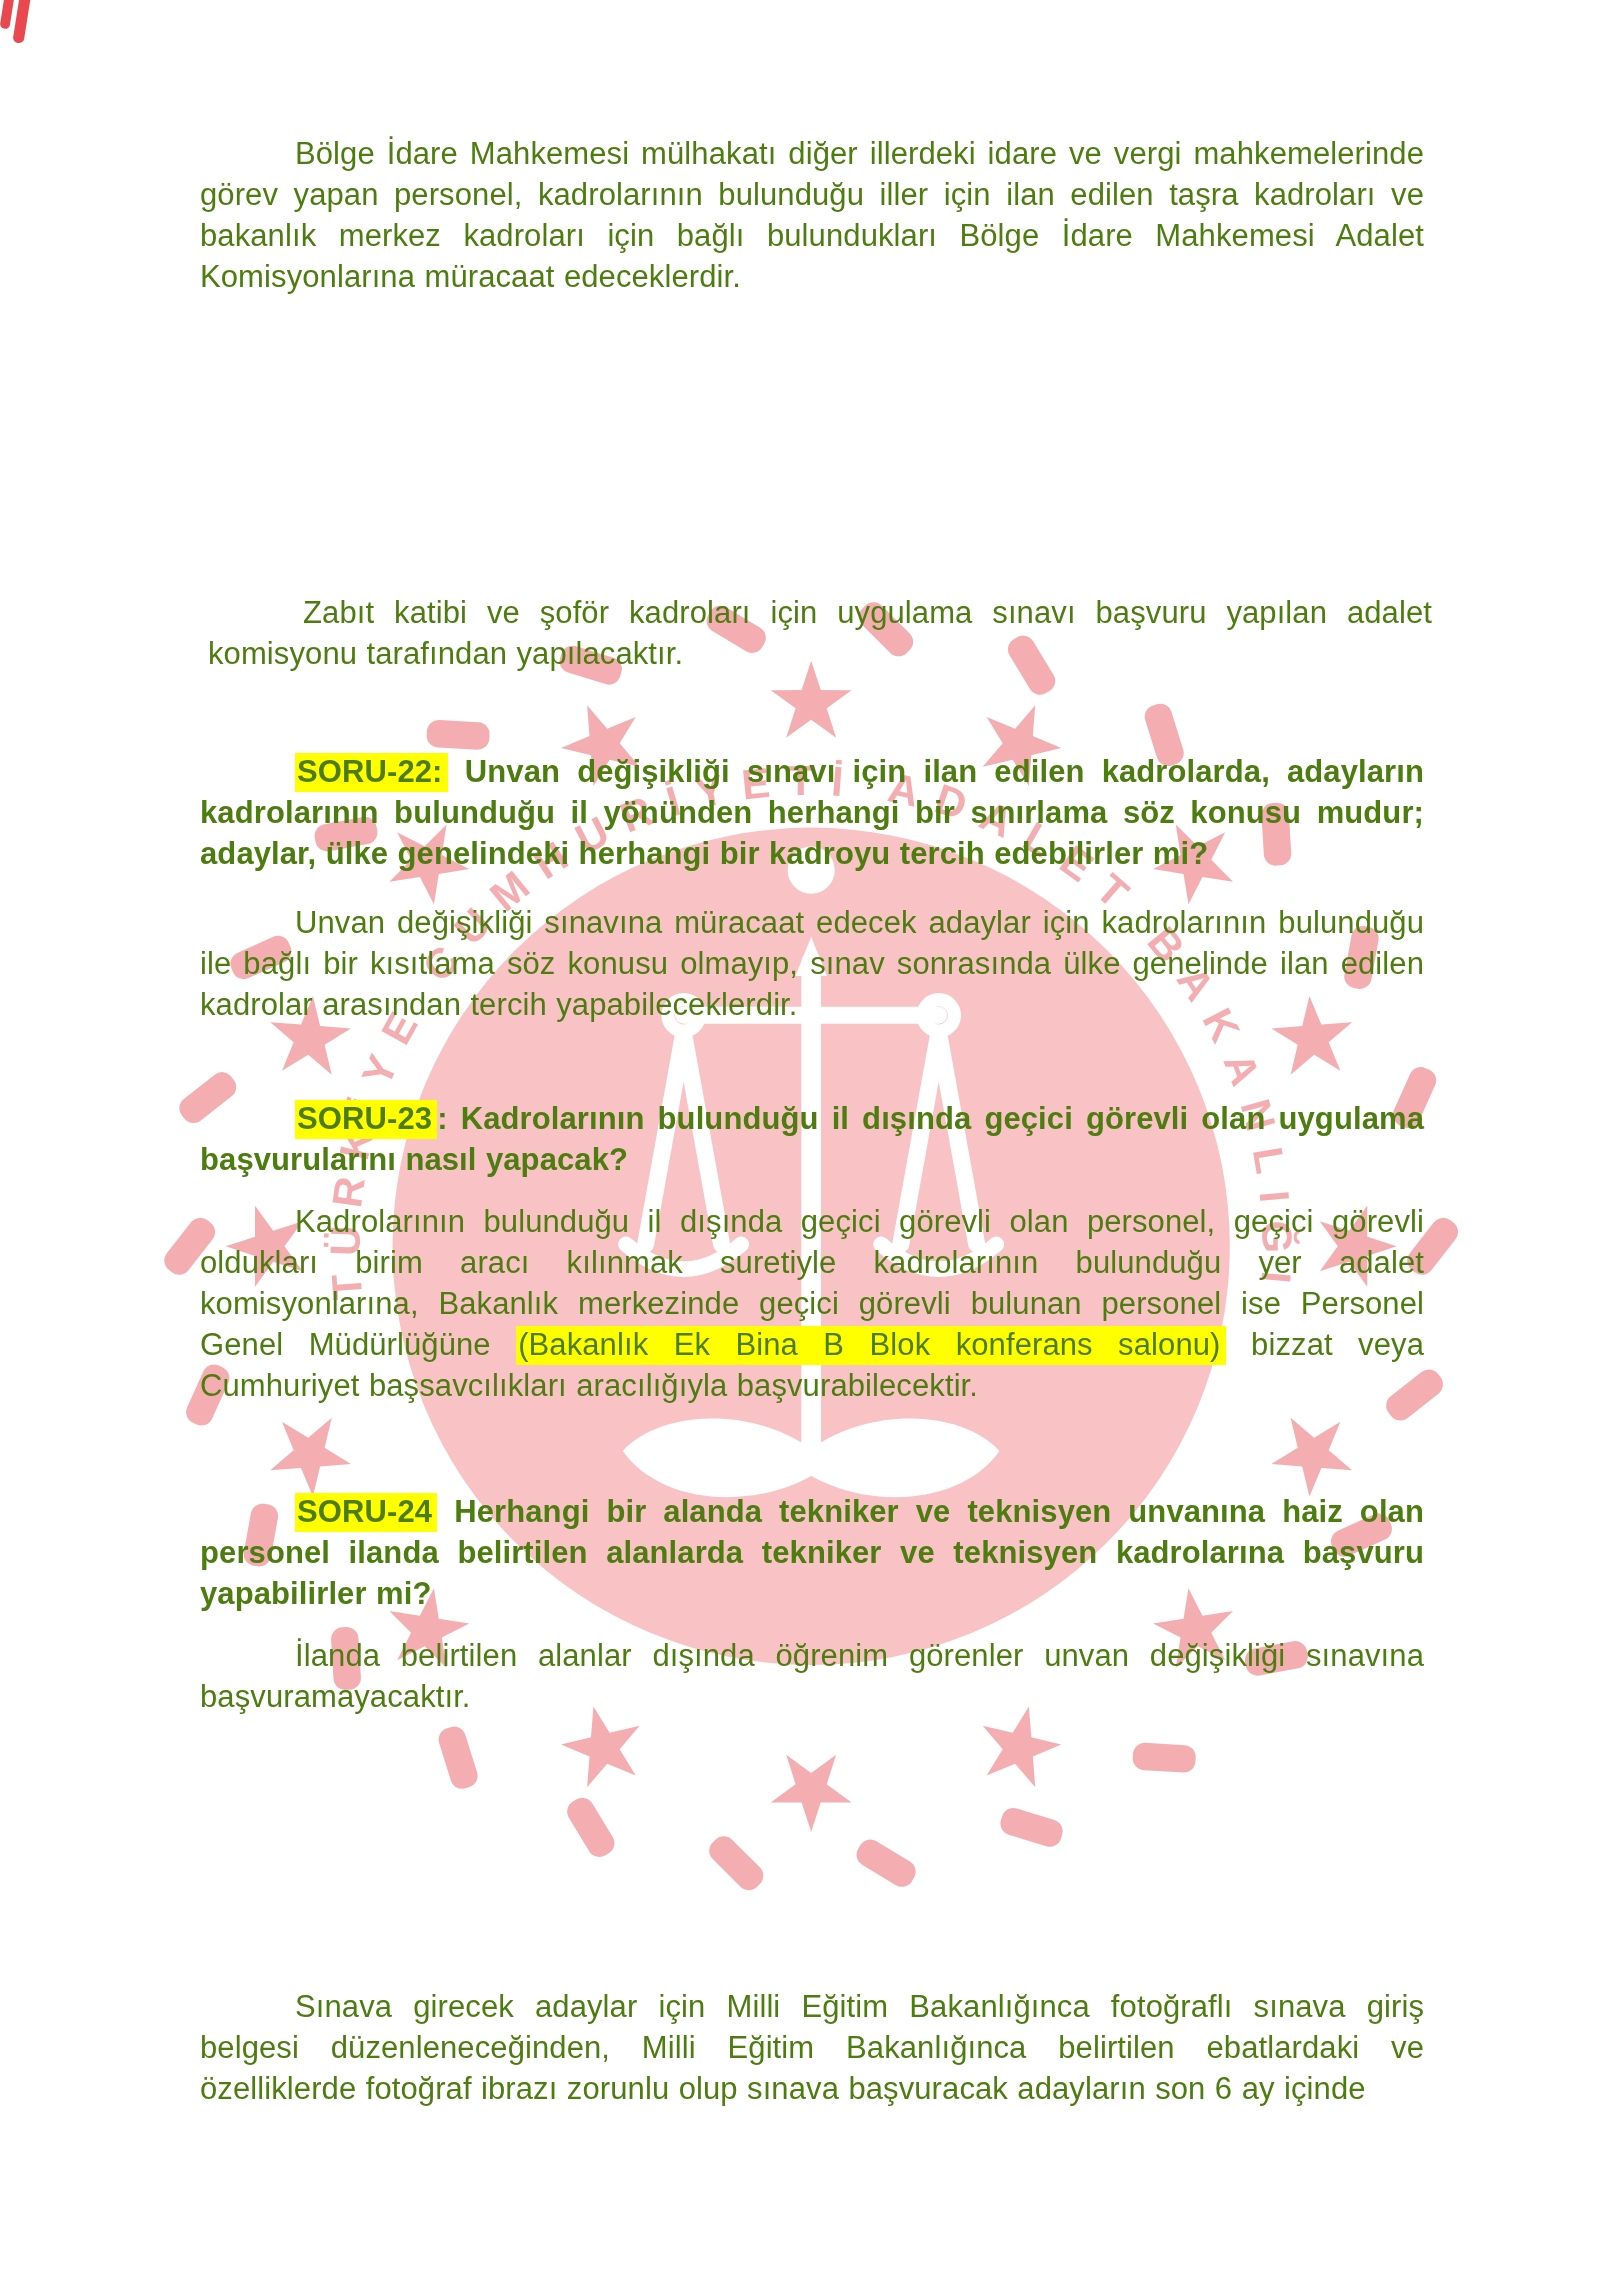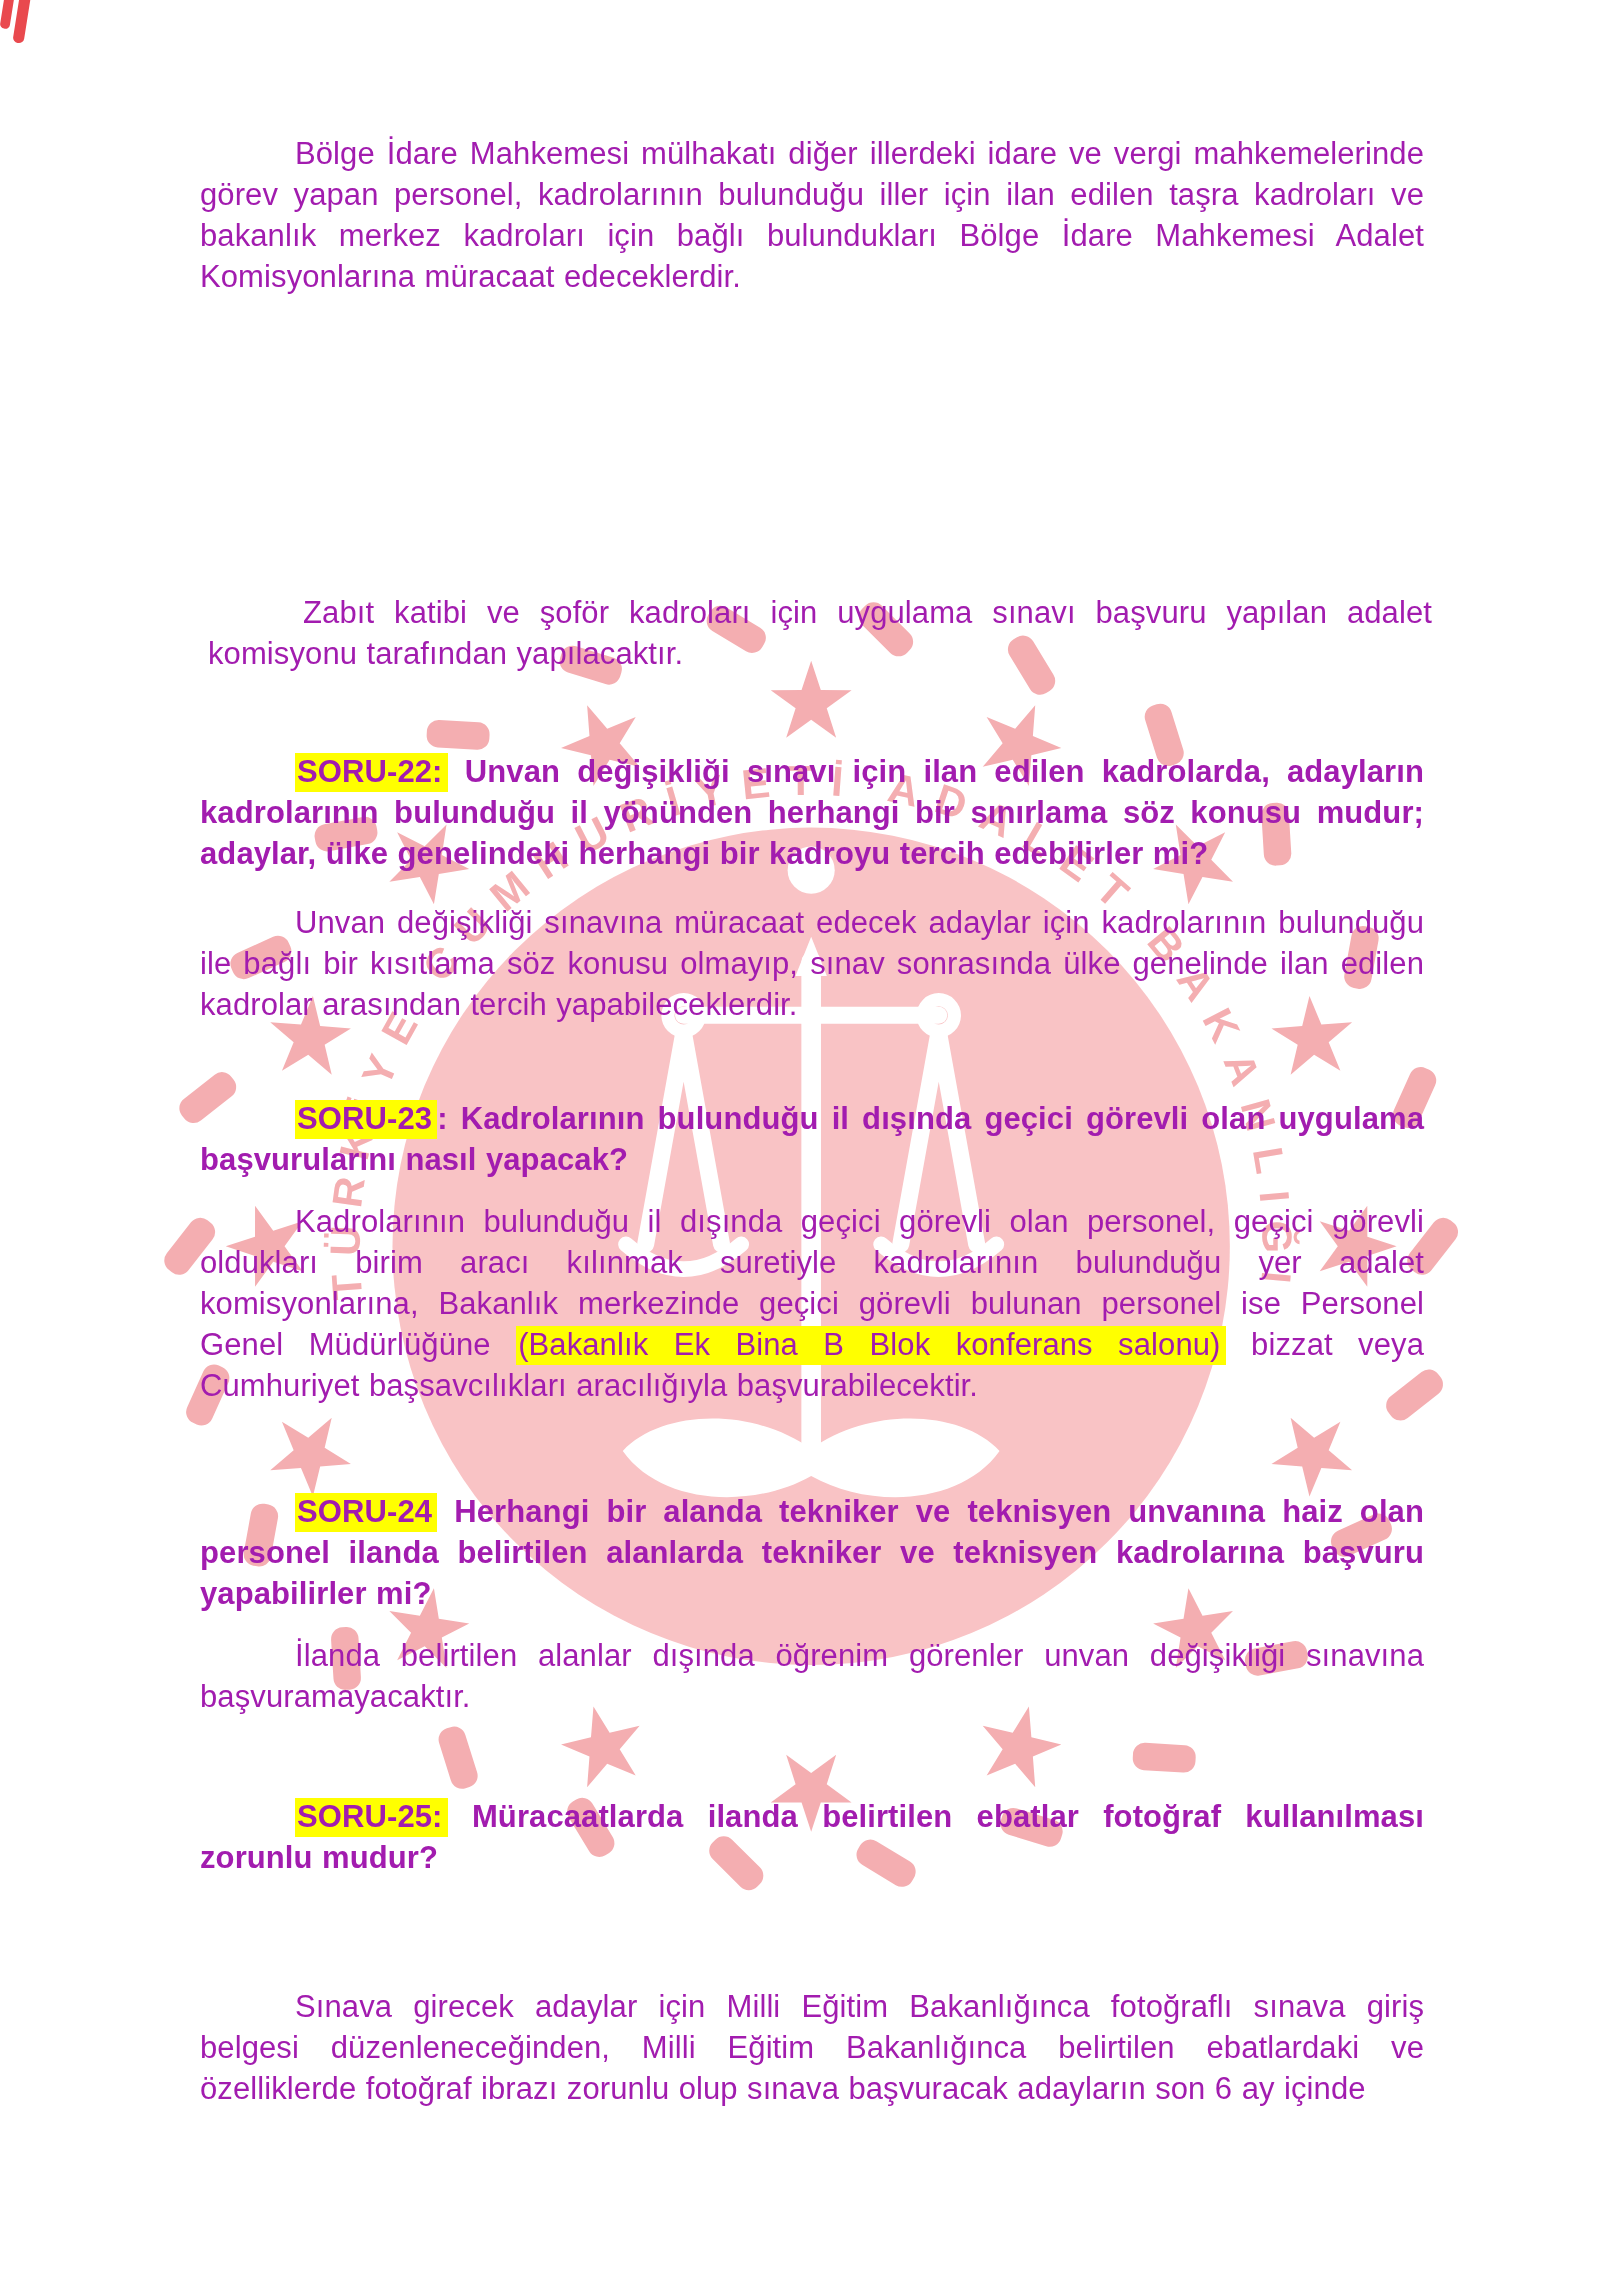--- a/index.html
+++ b/index.html
@@ -11,21 +11,21 @@
     font-family:"Liberation Sans", sans-serif;
   }
   .watermark{position:absolute;left:0;top:0;z-index:0;}
   .content{position:absolute;left:0;top:0;width:100%;height:100%;z-index:1;}
   .para{
     position:absolute;
     left:200px;width:1224px;
     margin:0;
     font-size:31px;
     line-height:41px;
-    color:#a21caf;
+    color:#4d7c0f;
     text-align:justify;
     text-indent:95px;
     letter-spacing:0.1px;
     word-spacing:0.7px;
   }
   .question{font-weight:700;}
   mark{
     background:var(--highlight,#ffff00);
     color:inherit;
     padding:1.3px 5.2px 3.3px 2px;
@@ -137,18 +137,17 @@
 
   <div class="content">
       <p class="para answer" id="intro-paragraph"><span>Bölge İdare Mahkemesi mülhakatı diğer illerdeki idare ve vergi mahkemelerinde görev yapan personel, kadrolarının bulunduğu iller için ilan edilen taşra kadroları ve bakanlık merkez kadroları için bağlı bulundukları Bölge İdare Mahkemesi Adalet Komisyonlarına müracaat edeceklerdir.</span></p>
       <p class="para answer" id="soru-21-answer"><span>Zabıt katibi ve şoför kadroları için uygulama sınavı başvuru yapılan adalet komisyonu tarafından yapılacaktır.</span></p>
       <p class="para question" id="soru-22-question"><mark>SORU-22:</mark><span> Unvan değişikliği sınavı için ilan edilen kadrolarda, adayların kadrolarının bulunduğu il yönünden herhangi bir sınırlama söz konusu mudur; adaylar, ülke genelindeki herhangi bir kadroyu tercih edebilirler mi?</span></p>
       <p class="para answer" id="soru-22-answer"><span>Unvan değişikliği sınavına müracaat edecek adaylar için kadrolarının bulunduğu ile bağlı bir kısıtlama söz konusu olmayıp, sınav sonrasında ülke genelinde ilan edilen kadrolar arasından tercih yapabileceklerdir.</span></p>
       <p class="para question" id="soru-23-question"><mark>SORU-23</mark><span>: Kadrolarının bulunduğu il dışında geçici görevli olan uygulama başvurularını nasıl yapacak?</span></p>
       <p class="para answer" id="soru-23-answer"><span>Kadrolarının bulunduğu il dışında geçici görevli olan personel, geçici görevli oldukları birim aracı kılınmak suretiyle kadrolarının bulunduğu yer adalet komisyonlarına, Bakanlık merkezinde geçici görevli bulunan personel ise Personel Genel Müdürlüğüne </span><mark>(Bakanlık Ek Bina B Blok konferans salonu)</mark><span> bizzat veya Cumhuriyet başsavcılıkları aracılığıyla başvurabilecektir.</span></p>
       <p class="para question" id="soru-24-question"><mark>SORU-24</mark><span> Herhangi bir alanda tekniker ve teknisyen unvanına haiz olan personel ilanda belirtilen alanlarda tekniker ve teknisyen kadrolarına başvuru yapabilirler mi?</span></p>
       <p class="para answer" id="soru-24-answer"><span>İlanda belirtilen alanlar dışında öğrenim görenler unvan değişikliği sınavına başvuramayacaktır.</span></p>
-      <p class="para question" id="soru-25-question"><mark>SORU-25:</mark><span> Müracaatlarda ilanda belirtilen ebatlar fotoğraf kullanılması zorunlu mudur?</span></p>
       <p class="para answer" id="soru-25-answer"><span>Sınava girecek adaylar için Milli Eğitim Bakanlığınca fotoğraflı sınava giriş belgesi düzenleneceğinden, Milli Eğitim Bakanlığınca belirtilen ebatlardaki ve özelliklerde fotoğraf ibrazı zorunlu olup sınava başvuracak adayların son 6 ay içinde</span></p>
     </div>
 
 </div>
 
 
 </body></html>

